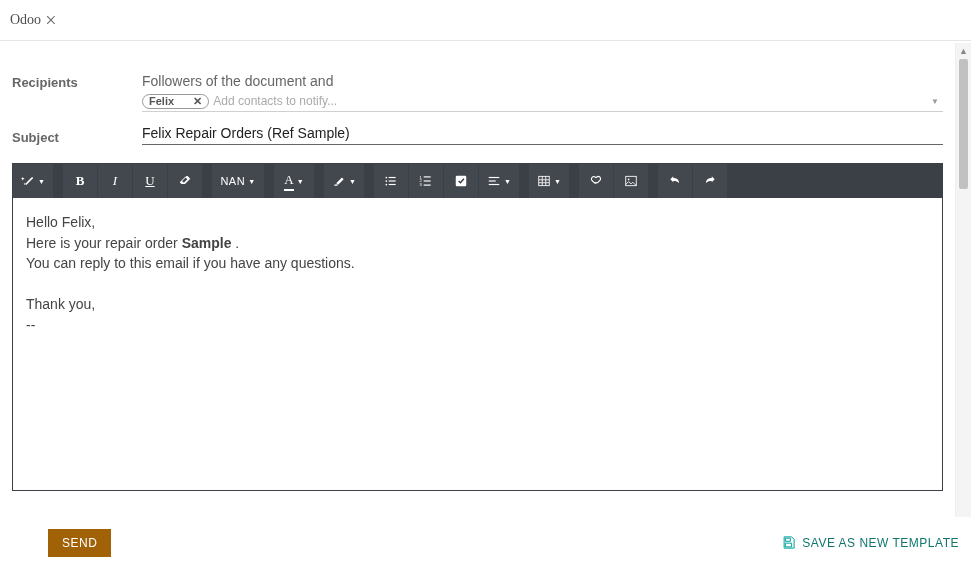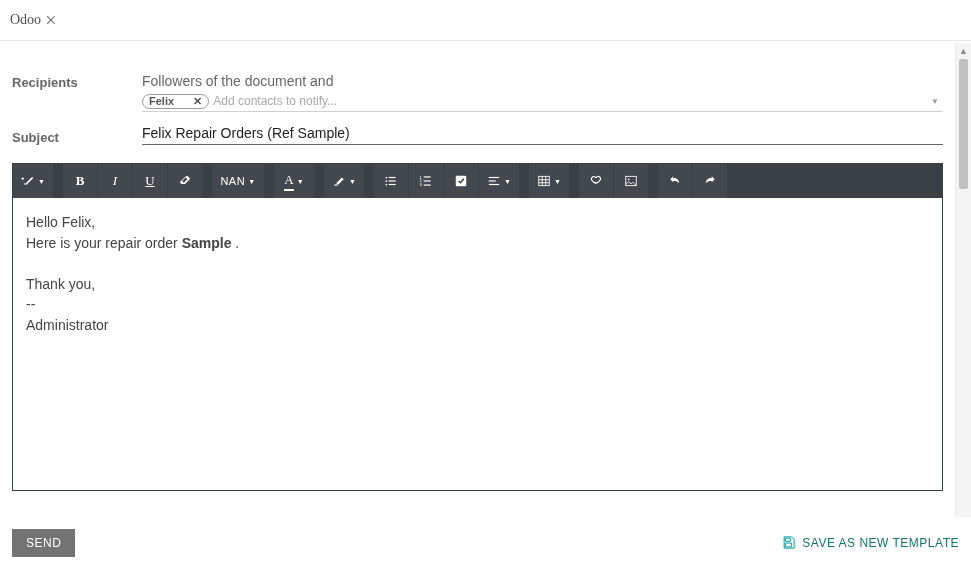--- a/index.html
+++ b/index.html
@@ -157,28 +157,29 @@
     .editor-body .strong { font-weight: 700; }
     .modal-footer {
       position: absolute;
       left: 0; right: 0; bottom: 0;
       display: flex;
       align-items: center;
       padding: 10px 12px;
       background: #fff;
     }
     .btn-send {
-      background: #737373;
+      background: #a16207;
       color: #fff;
       border: none;
       padding: 7px 14px;
       font-size: 12px;
       letter-spacing: .5px;
       font-weight: 500;
       cursor: pointer;
+      margin-left: 36px;
     }
     .btn-cancel {
       background: transparent;
       color: #00a09d;
       border: none;
       padding: 7px 14px;
       font-size: 12px;
       letter-spacing: .5px;
       font-weight: 500;
       cursor: pointer;
@@ -369,24 +370,24 @@
             <path d="M15 14l5-5-5-5v3c-6 0-10 3-10 9 2-3 5-4 10-4v2z"></path>
           </svg>
       </div>
     </div>
 
     <div class="editor-body" contenteditable="true" style="">
       <p>Hello Felix,</p>
       <p>
         <span>Here is your repair order </span><span class="strong">Sample</span><span> .</span>
       </p>
+      <p>You can reply to this email if you have any questions.</p>
       <p>&nbsp;</p>
       <p>Thank you,</p>
       <p>--</p>
-      <p>Administrator</p>
     </div>
   </div>
 
 </div>
 
 <div class="modal-footer">
   <button class="btn-send">SEND</button>
   <button class="btn-save-template">
     <svg class="save-icon-svg" viewBox="0 0 24 24">
         <path d="M5 3h12l4 4v14H5V3zm2 2v5h8V5H7zm0 14h10v-6H7v6z" fill="none" stroke="#00a09d" stroke-width="1.6"></path>

